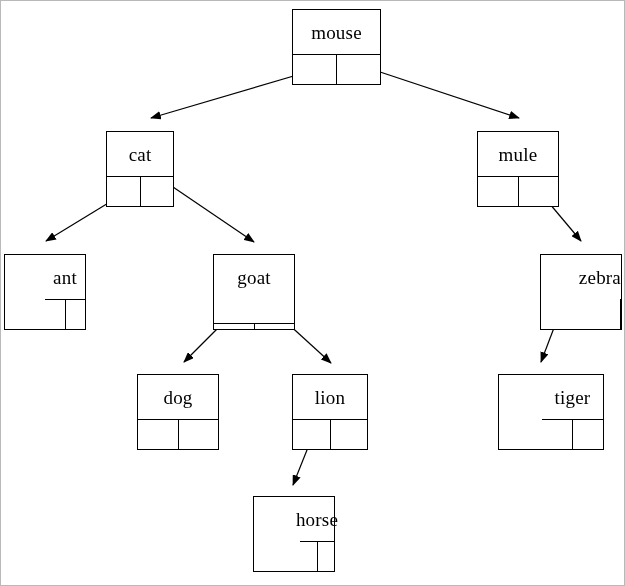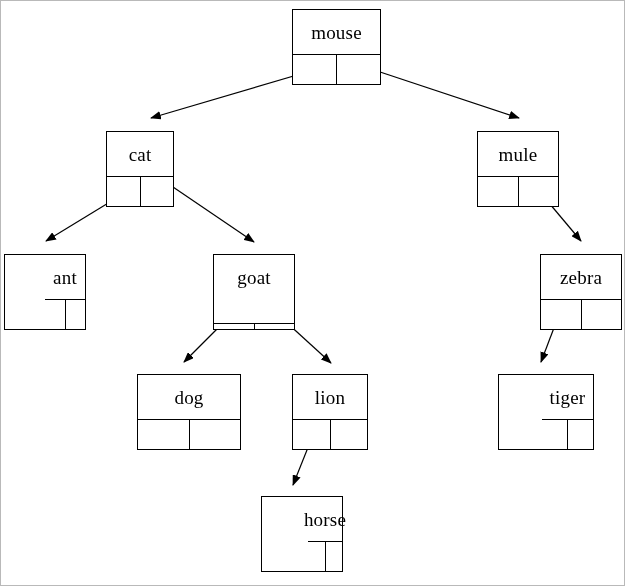--- a/index.html
+++ b/index.html
@@ -111,49 +111,49 @@
           <div class="ptr right"></div>
         </div>
       </div>
       <div class="node" style="left: 212px; top: 253px; width: 82px; height: 76px; gap: 24px;">
         <div class="node-label">goat</div>
         <div class="node-ptrs">
           <div class="ptr left"></div>
           <div class="ptr right"></div>
         </div>
       </div>
-      <div class="node" style="left: 539px; top: 253px; width: 82px; height: 76px;">
+      <div class="node" style="left: 539px; top: 253px; width: 82px; height: 76px; align-items: flex-end;">
         <div class="node-label">zebra</div>
         <div class="node-ptrs">
           <div class="ptr left"></div>
           <div class="ptr right"></div>
         </div>
       </div>
-      <div class="node" style="left: 136px; top: 373px; width: 104px; height: 76px;">
+      <div class="node" style="left: 136px; top: 373px; width: 82px; height: 76px;">
         <div class="node-label">dog</div>
         <div class="node-ptrs">
           <div class="ptr left"></div>
           <div class="ptr right"></div>
         </div>
       </div>
       <div class="node" style="left: 291px; top: 373px; width: 76px; height: 76px;">
         <div class="node-label">lion</div>
         <div class="node-ptrs">
           <div class="ptr left"></div>
           <div class="ptr right"></div>
         </div>
       </div>
-      <div class="node" style="left: 497px; top: 373px; width: 96px; height: 76px; padding-left: 43px;">
+      <div class="node" style="left: 497px; top: 373px; width: 106px; height: 76px; padding-left: 43px;">
         <div class="node-label">tiger</div>
         <div class="node-ptrs">
           <div class="ptr left"></div>
           <div class="ptr right"></div>
         </div>
       </div>
-      <div class="node" style="left: 260px; top: 495px; width: 82px; height: 76px; padding-left: 46px;">
+      <div class="node" style="left: 252px; top: 495px; width: 82px; height: 76px; padding-left: 46px;">
         <div class="node-label">horse</div>
         <div class="node-ptrs">
           <div class="ptr left"></div>
           <div class="ptr right"></div>
         </div>
       </div>
     </div>
 </div>
 
 </body></html>

